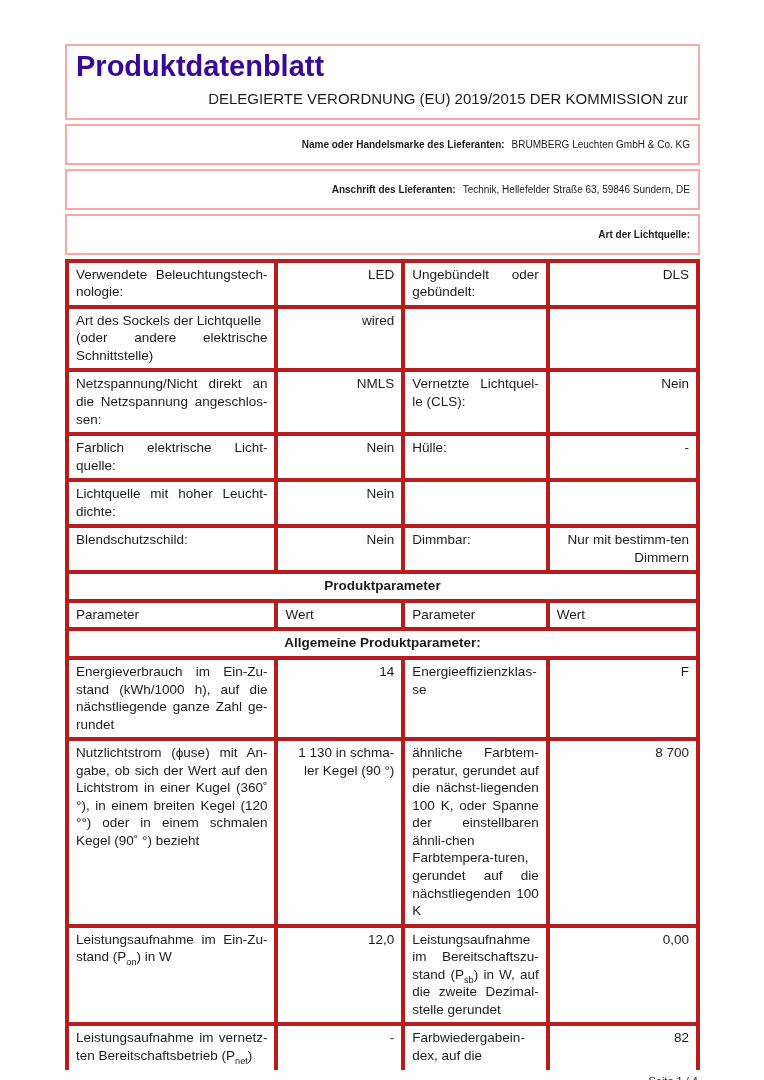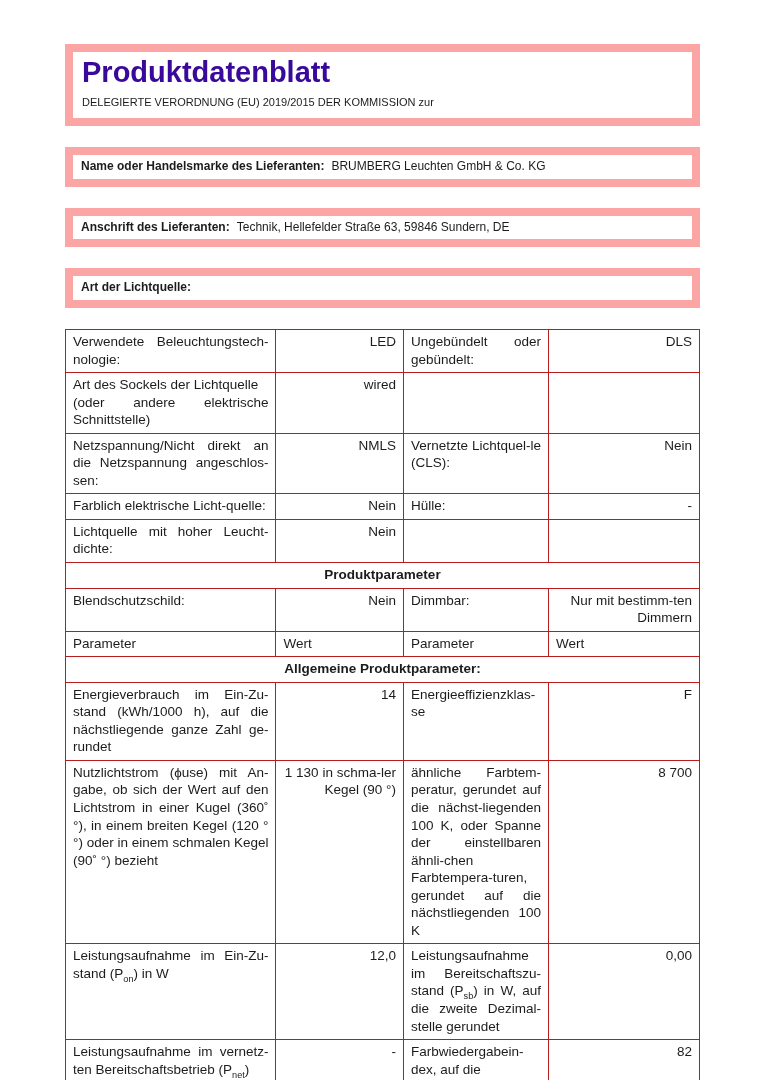--- a/index.html
+++ b/index.html
@@ -6,33 +6,33 @@
   body {
     width: 764px; height: 1080px;
     background: #ffffff;
     font-family: "Liberation Sans", sans-serif;
     color: #1c1c1c;
     position: relative;
     overflow: hidden;
   }
   .page { position: absolute; left: 65px; top: 44px; width: 635px; }
 
-  .box { border: 8px solid #fca5a5; margin-bottom: 21px; box-sizing: border-box; }
+  .box { border: 2px solid #fca5a5; margin-bottom: 4px; box-sizing: border-box; }
 
   .title-box { padding: 4px 10px 8px 9px; }
   .doc-title { margin: 0 0 6px 0; font-size: 29px; font-weight: bold; letter-spacing: 0; }
-  .subtitle { margin: 0; font-size: 11px; line-height: 1.38; }
+  .subtitle { margin: 0; font-size: 15px; line-height: 1.38; text-align: right; }
 
-  .label-row { padding: 4px 8px; font-size: 12px; line-height: 1.3; }
+  .label-row { padding: 12px 8px; font-size: 10px; line-height: 1.3; text-align: right; }
   .lbl { font-weight: bold; }
   .val { margin-left: 7px; }
 
   table.grid { border-collapse: collapse; width: 100%; table-layout: fixed; margin-top: 2px; }
   table.grid td {
-    border: 1px solid #b91c1c;
+    border: 4px solid #b91c1c;
     vertical-align: top;
     font-size: 13.5px;
     line-height: 1.3;
     padding: 3px 7px 4px 7px;
     white-space: pre-line;
     overflow: hidden;
     box-sizing: border-box;
   }
   td.lab { text-align: justify; }
   td.cval { text-align: right; }
@@ -100,27 +100,27 @@
       <td class="lab">Hülle:</td>
       <td class="cval">-</td>
     </tr>
     <tr>
       <td class="lab">Lichtquelle mit hoher Leucht-dichte:</td>
       <td class="cval">Nein</td>
       <td class="lab"></td>
       <td class="cval"></td>
     </tr>
     <tr>
-      <td class="band" colspan="4">Produktparameter</td>
-    </tr>
-    <tr>
       <td class="lab">Blendschutzschild:</td>
       <td class="cval">Nein</td>
       <td class="lab">Dimmbar:</td>
       <td class="cval">Nur mit bestimm-ten Dimmern</td>
+    </tr>
+    <tr>
+      <td class="band" colspan="4">Produktparameter</td>
     </tr>
     <tr class="hdr">
       <td>Parameter</td>
       <td>Wert</td>
       <td>Parameter</td>
       <td>Wert</td>
     </tr>
     <tr>
       <td class="band" colspan="4">Allgemeine Produktparameter:</td>
     </tr>

